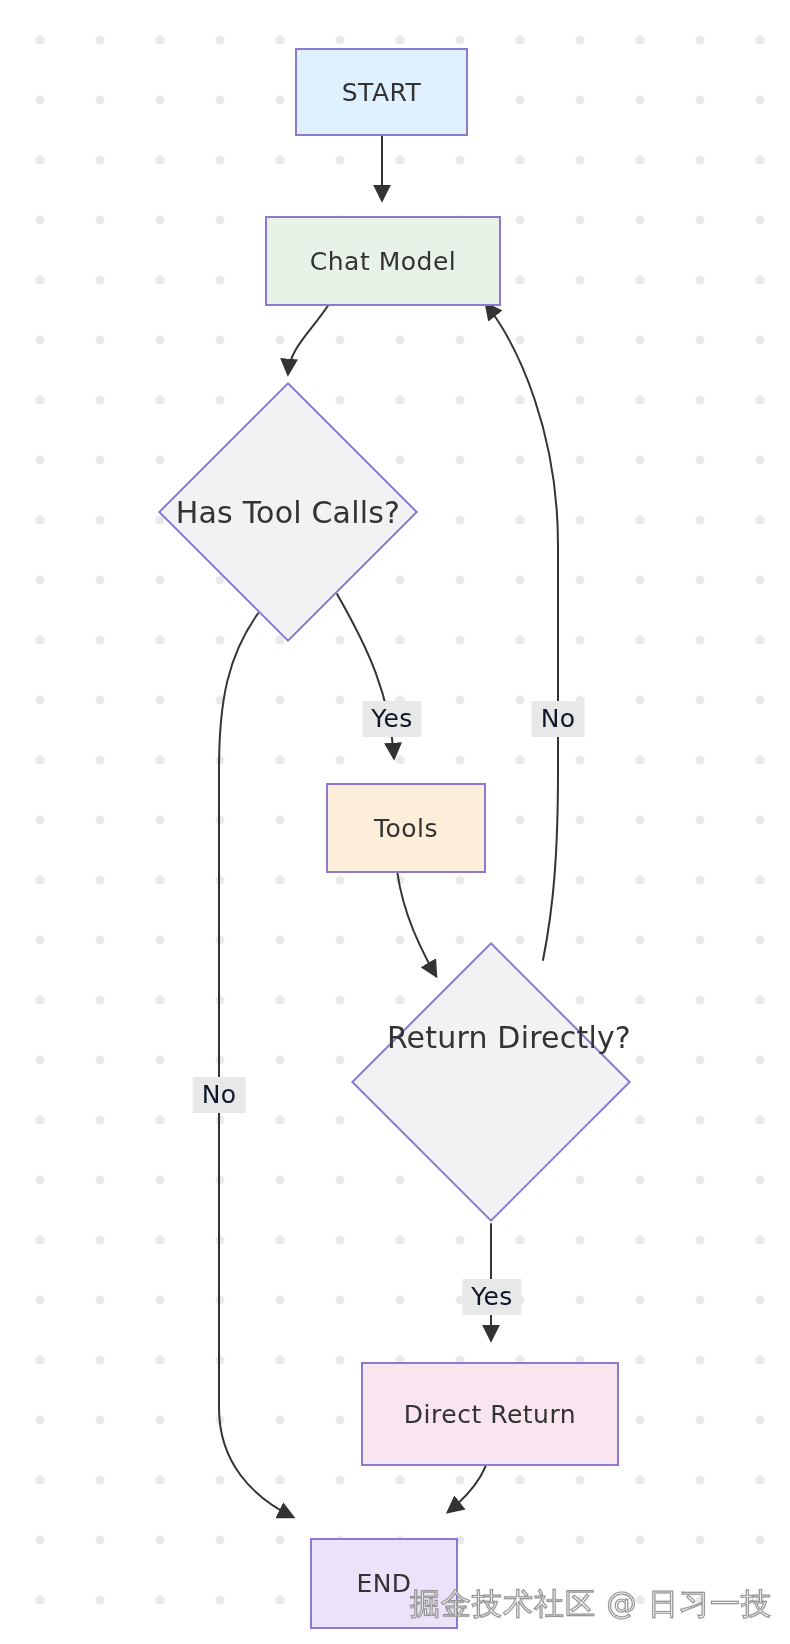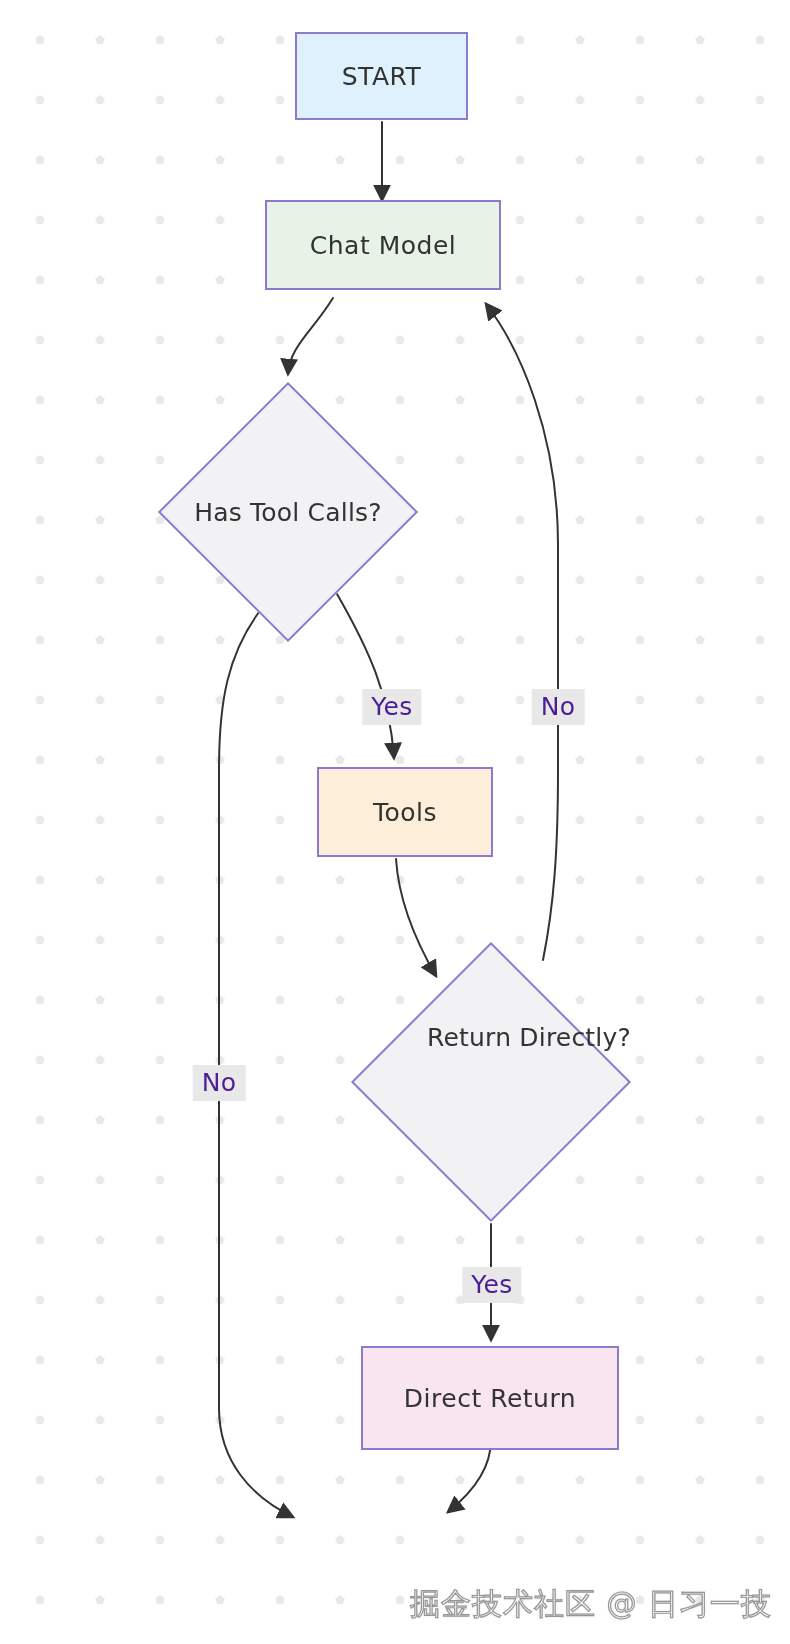--- a/index.html
+++ b/index.html
@@ -1,35 +1,35 @@
 <!DOCTYPE html>
 <html><head>
 <meta charset="utf-8">
 <style>
   html,body{margin:0;padding:0;}
   body{font-family:"DejaVu Sans","Liberation Sans",sans-serif;background:#fff;}
   .canvas{position:relative;width:790px;height:1644px;background:#ffffff;overflow:hidden;}
   .edges{position:absolute;left:0;top:0;width:790px;height:1644px;}
   .node{position:absolute;display:flex;align-items:center;justify-content:center;
         border:2px solid #8c7ad0;color:#333;font-size:25px;box-sizing:border-box;
-        letter-spacing:0.5px;}
+        letter-spacing:0.5px;margin-top:16px;}
   .node-start{left:295px;top:32px;width:173px;height:88px;background:#def1fc;}
   .node-chat{left:265px;top:200px;width:236px;height:90px;background:#e7f3e6;}
-  .node-tools{left:317px;top:767px;width:176px;height:90px;background:#fdeed9;}
+  .node-tools{left:326px;top:767px;width:160px;height:90px;background:#fdeed9;}
   .node-direct{left:361px;top:1346px;width:258px;height:104px;background:#f9e5ef;}
   .node-end{left:310px;top:1522px;width:148px;height:91px;background:#ece2f9;}
   .diamond-shape{position:absolute;background:#f2f2f4;border:2px solid #8c7ad0;box-sizing:border-box;}
   .d1{left:196px;top:420px;width:184px;height:184px;transform:rotate(45deg);}
   .d2{left:392px;top:983px;width:198px;height:198px;transform:rotate(45deg);}
   .diamond-label{position:absolute;display:flex;align-items:center;justify-content:center;
-        color:#333;font-size:25px;white-space:nowrap;letter-spacing:0.2px;}
+        color:#333;font-size:30px;white-space:nowrap;letter-spacing:0.2px;}
   .d1-label{left:158px;top:490px;width:260px;height:44px;}
   .d2-label{left:351px;top:1015px;width:280px;height:44px;justify-content:flex-end;}
   .edge-label{position:absolute;transform:translate(-50%,-50%);background:#e8e8e8;
-        color:#4c1d95;font-size:25px;padding:3px 9px;line-height:1.2;letter-spacing:0.3px;}
+        color:#0f172a;font-size:25px;padding:3px 9px;line-height:1.2;letter-spacing:0.3px;margin-top:12px;}
   .el-yes1{left:392px;top:707px;}
   .el-no-right{left:558px;top:707px;}
   .el-no-left{left:219px;top:1083px;}
   .el-yes2{left:492px;top:1285px;}
   .watermark{position:absolute;right:18px;top:1584px;font-size:30px;font-weight:normal;
         color:#fafafa;-webkit-text-stroke:1.2px #979797;letter-spacing:1px;
         text-shadow:0 0 2px rgba(120,120,120,0.35);white-space:nowrap;}
 </style>
 </head>
 <body>
@@ -84,16 +84,19 @@
 
   <div class="diamond-shape d2"></div>
   <div class="diamond-label d2-label">
     <span>Return Directly?</span>
   </div>
 
   <div class="node node-direct">
     <span>Direct Return</span>
   </div>
 
+  <div class="node node-end">
+    <span>END</span>
+  </div>
 
   <div class="watermark">掘金技术社区 @ 日习一技</div>
 
 </div>
 
 </body></html>

